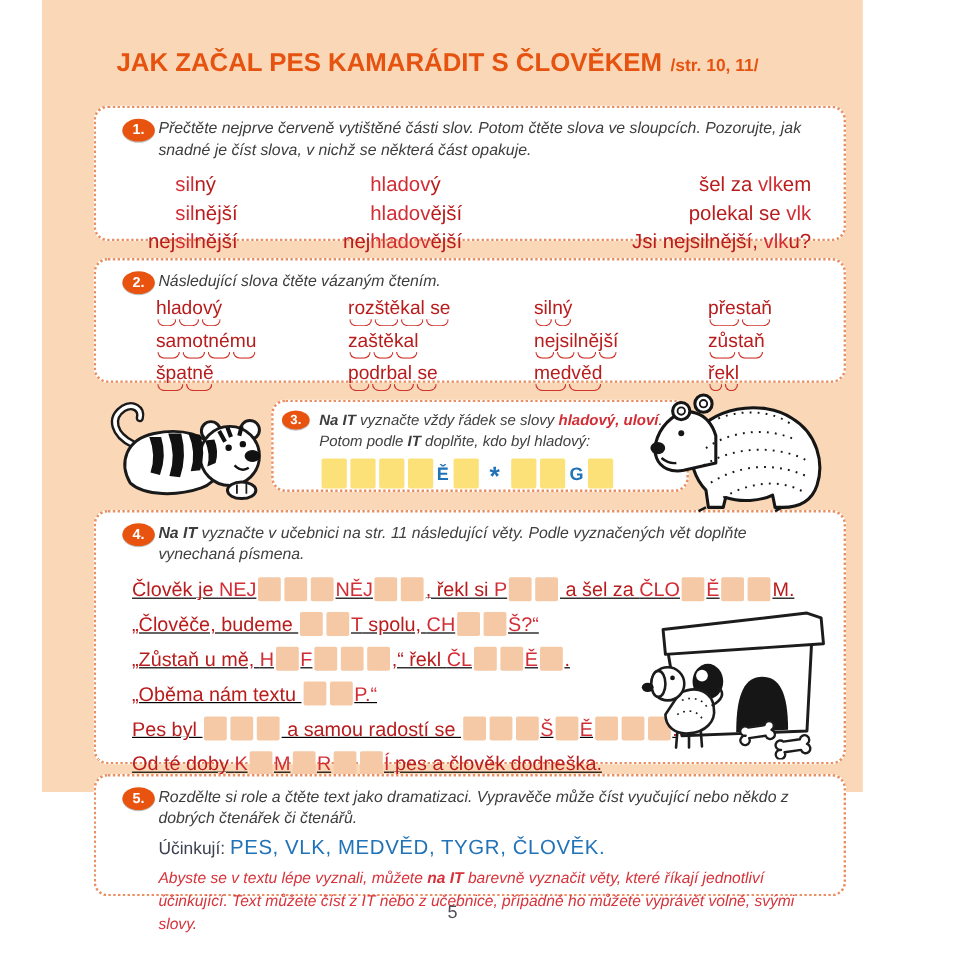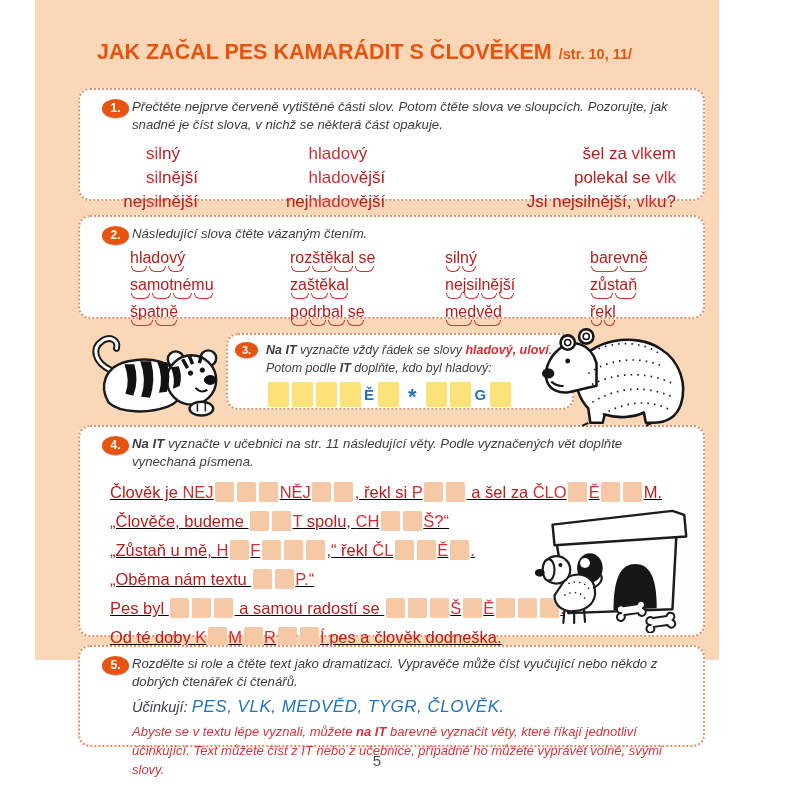--- a/index.html
+++ b/index.html
@@ -64,21 +64,21 @@
   .bxy{display:inline-block;width:21px;height:25px;background:#fbe178;margin:0 1.5px;
        vertical-align:-7px;border-radius:1.5px;}
 
   
   .ex4lines{margin:10px 0 0 -22px;font-size:16.5px;}
   .exline{margin-bottom:7px;line-height:22px;white-space:nowrap;text-decoration:underline;}
   .bxp{display:inline-block;width:19px;height:20px;background:#f5c9a5;margin:0 1.5px;
        vertical-align:-4px;border-radius:1.5px;}
 
   
-  .cast{margin-top:6px;font-style:italic;}
+  .cast{margin-top:6px;}
   .note{margin-top:6px;font-size:13px;font-style:italic;line-height:1.45;max-width:566px;}
 
   .illu{position:absolute;z-index:3;}
   #tiger{left:46px;top:328px;width:148px;height:100px;}
   #bear{left:500px;top:322px;width:158px;height:108px;}
   #dog{position:absolute;right:4px;top:64px;width:172px;height:142px;}
 
   #pagenum{position:absolute;top:752px;left:0;width:100%;text-align:center;
            font-size:15px;color:#4e4e56;}
 </style>
@@ -136,21 +136,21 @@
               </span>
             </span></div>
           <div class="ex2cell"><span class="wordarc">
               <span class="seg-b">silný</span>
               <span class="arcs">
                 <i class="arc"></i>
                 <i class="arc"></i>
               </span>
             </span></div>
           <div class="ex2cell"><span class="wordarc">
-              <span class="seg-b">barevně</span>
+              <span class="seg-b">přestaň</span>
               <span class="arcs">
                 <i class="arc"></i>
                 <i class="arc"></i>
               </span>
             </span></div>
         </div>
         <div class="ex2row">
           <div class="ex2cell"><span class="wordarc">
               <span class="seg-b">samotnému</span>
               <span class="arcs">

